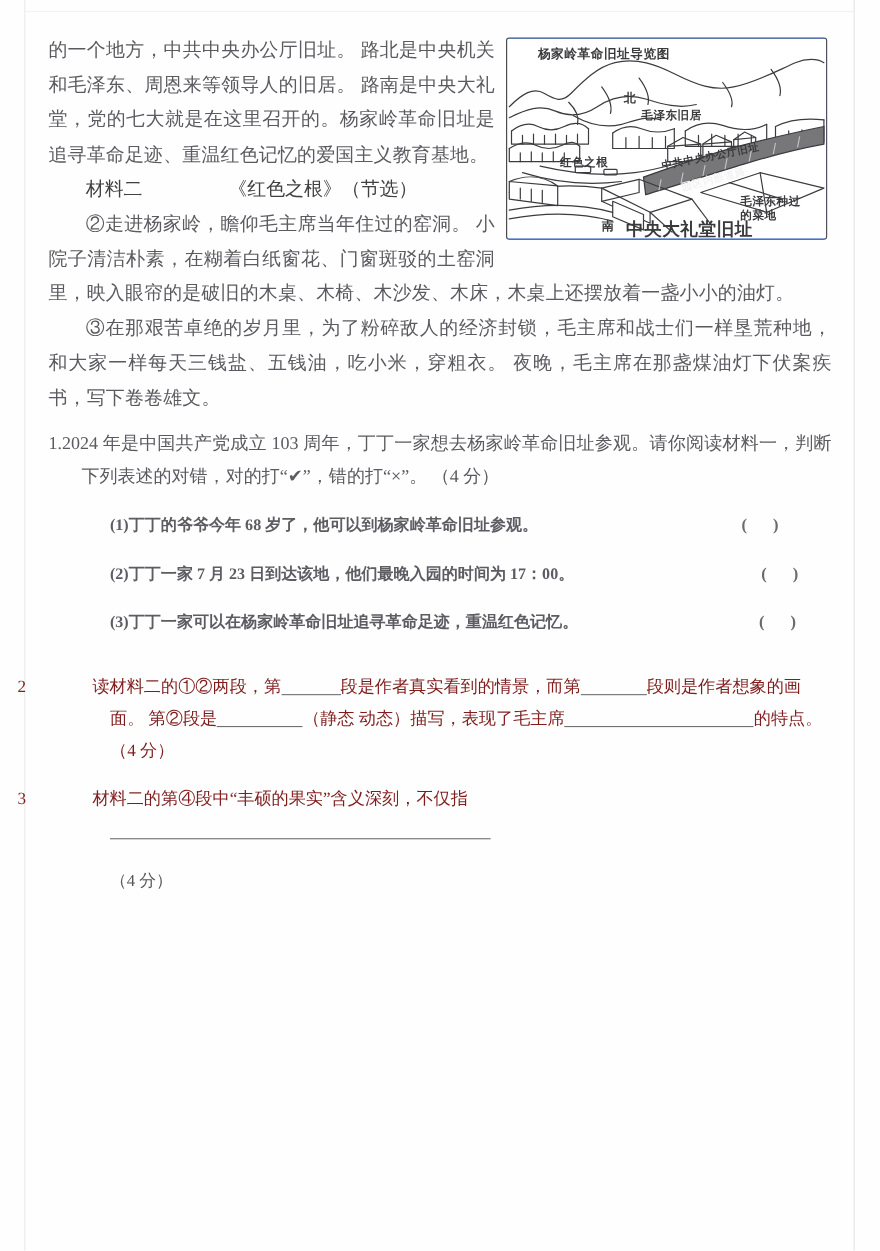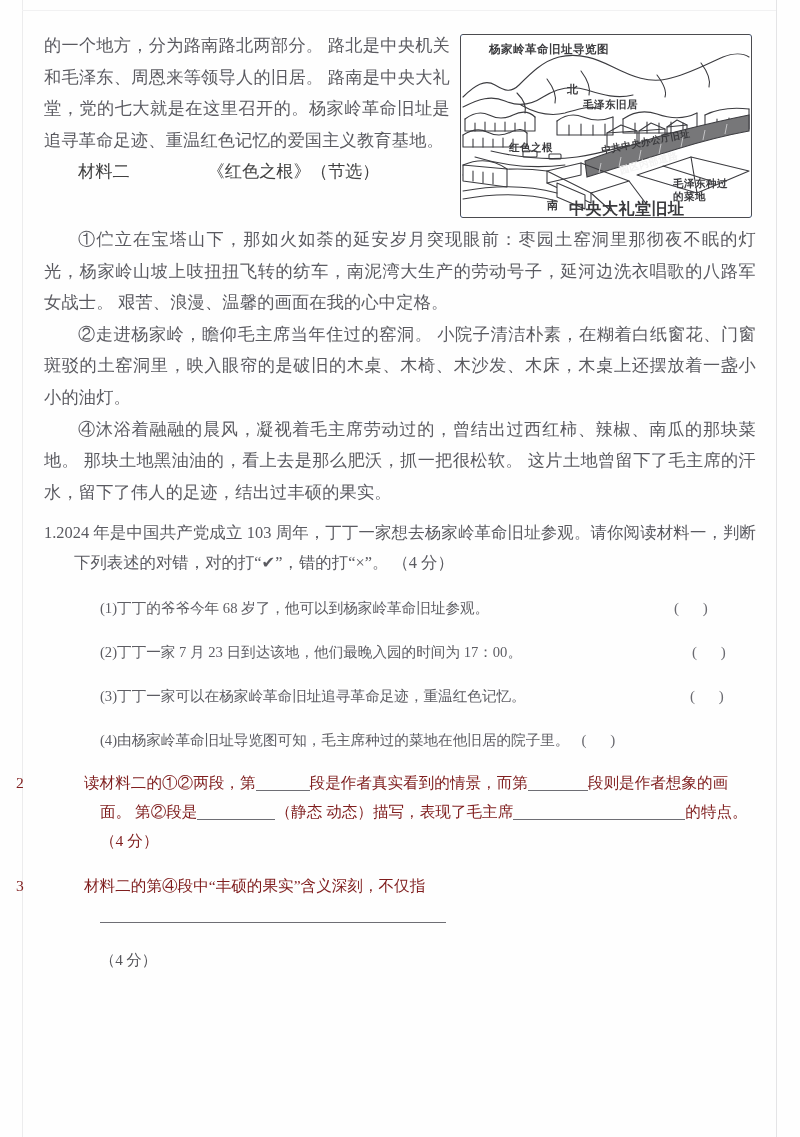--- a/index.html
+++ b/index.html
@@ -101,20 +101,21 @@
     font-family: Liberation Serif, serif;
   }
   .q1 .qnum { letter-spacing: 0; }
   .sub {
     margin: 0;
     font-size: 14.6px;
     line-height: 28px;
     padding-left: 56px;
     color: #5c5c62;
     position: relative;
+    font-weight: bold;
   }
   .sub-spacer { height: 16px; }
   .brk {
     position: absolute;
     font-size: 15px;
     color: #6a6a70;
     letter-spacing: 10px;
   }
 
   .qn {
@@ -258,41 +259,39 @@
         <div class="map-label" style="left:122px; top:63px; font-size:10.5px;">毛泽东旧居</div>
         <div class="map-label" style="left:48px; top:106px; font-size:10.5px;">红色之根</div>
         <div class="map-label" style="left:140px; top:101px; font-size:9.5px; transform:rotate(-11deg);">中共中央办公厅旧址</div>
         <div class="map-label" style="left:158px; top:122px; font-size:9.5px; color:#f3f3f3; transform:rotate(-15deg);">园区内部道路</div>
         <div class="map-label" style="left:86px; top:163px; font-size:11px;">南</div>
         <div class="map-label" style="left:108px; top:164px; font-size:16px;">中央大礼堂旧址</div>
         <div class="map-label" style="left:212px; top:142px; font-size:10.5px; width:62px; white-space:normal; line-height:13px; text-align:left;">毛泽东种过的菜地</div>
       </div>
     </div>
 
-    <p class="para">的一个地方，分为路南路北两部分。 路北是中央机关和毛泽东、周恩来等领导人的旧居。 路南是中央大礼堂，党的七大就是在这里召开的。杨家岭革命旧址是追寻革命足迹、重温红色记忆的爱国主义教育基地。</p>
+    <p class="para">的一个地方，中共中央办公厅旧址。 路北是中央机关和毛泽东、周恩来等领导人的旧居。 路南是中央大礼堂，党的七大就是在这里召开的。杨家岭革命旧址是追寻革命足迹、重温红色记忆的爱国主义教育基地。</p>
 
     <p class="mat2-line"><span>材料二</span><span class="mat2-gap"></span><span>《红色之根》（节选）</span></p>
 
-    <p class="para indent pclear">①伫立在宝塔山下，那如火如荼的延安岁月突现眼前：枣园土窑洞里那彻夜不眠的灯光，杨家岭山坡上吱扭扭飞转的纺车，南泥湾大生产的劳动号子，延河边洗衣唱歌的八路军女战士。 艰苦、浪漫、温馨的画面在我的心中定格。</p>
     <p class="para indent">②走进杨家岭，瞻仰毛主席当年住过的窑洞。 小院子清洁朴素，在糊着白纸窗花、门窗斑驳的土窑洞里，映入眼帘的是破旧的木桌、木椅、木沙发、木床，木桌上还摆放着一盏小小的油灯。</p>
-    <p class="para indent">④沐浴着融融的晨风，凝视着毛主席劳动过的，曾结出过西红柿、辣椒、南瓜的那块菜地。 那块土地黑油油的，看上去是那么肥沃，抓一把很松软。 这片土地曾留下了毛主席的汗水，留下了伟人的足迹，结出过丰硕的果实。</p>
+    <p class="para indent">③在那艰苦卓绝的岁月里，为了粉碎敌人的经济封锁，毛主席和战士们一样垦荒种地，和大家一样每天三钱盐、五钱油，吃小米，穿粗衣。 夜晚，毛主席在那盏煤油灯下伏案疾书，写下卷卷雄文。</p>
 
     <p class="q q1"><span class="qnum">1.</span><span>2024 年是中国共产党成立 103 周年，丁丁一家想去杨家岭革命旧址参观。请你阅读材料一，判断下列表述的对错，对的打“✔”，错的打“×”。 （4 分）</span></p>
 
     <div class="sub-spacer"></div>
     <p class="sub"><span>(1)</span><span>丁丁的爷爷今年 68 岁了，他可以到杨家岭革命旧址参观。</span><span class="brk" style="left:630px;">(        )</span></p>
 
     <div class="sub-spacer"></div>
     <p class="sub"><span>(2)</span><span>丁丁一家 7 月 23 日到达该地，他们最晚入园的时间为 17：00。</span><span class="brk" style="left:648px;">(        )</span></p>
 
     <div class="sub-spacer"></div>
     <p class="sub"><span>(3)</span><span>丁丁一家可以在杨家岭革命旧址追寻革命足迹，重温红色记忆。</span><span class="brk" style="left:646px;">(        )</span></p>
 
     <div class="sub-spacer"></div>
-    <p class="sub"><span>(4)</span><span>由杨家岭革命旧址导览图可知，毛主席种过的菜地在他旧居的院子里。</span><span class="brk" style="position:static; margin-left:12px;">(        )</span></p>
 
     <p class="qn"><span class="qnum2">2</span><span>读材料二的①②两段，第</span><span class="blank b-5"></span><span>段是作者真实看到的情景，而第</span><span class="blank b-6"></span><span>段则是作者想象的画面。 第②段是</span><span class="blank b-8"></span><span>（静态  动态）描写，表现了毛主席</span><span class="blank b-17"></span><span>的特点。 （4 分）</span></p>
 
     <p class="qn"><span class="qnum2">3</span><span>材料二的第④段中“丰硕的果实”含义深刻，不仅指</span><span class="blank b-long1"></span></p>
 
 
     <p class="score">（4 分）</p>
   </div>
 
 </div>

